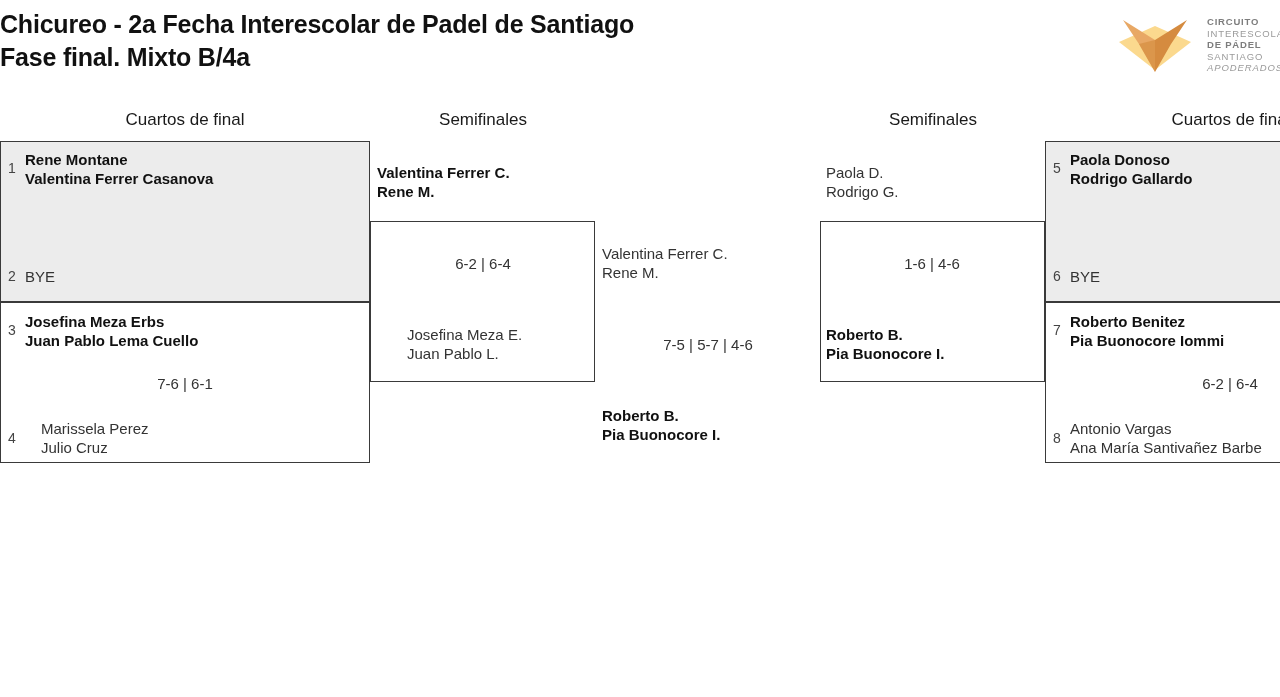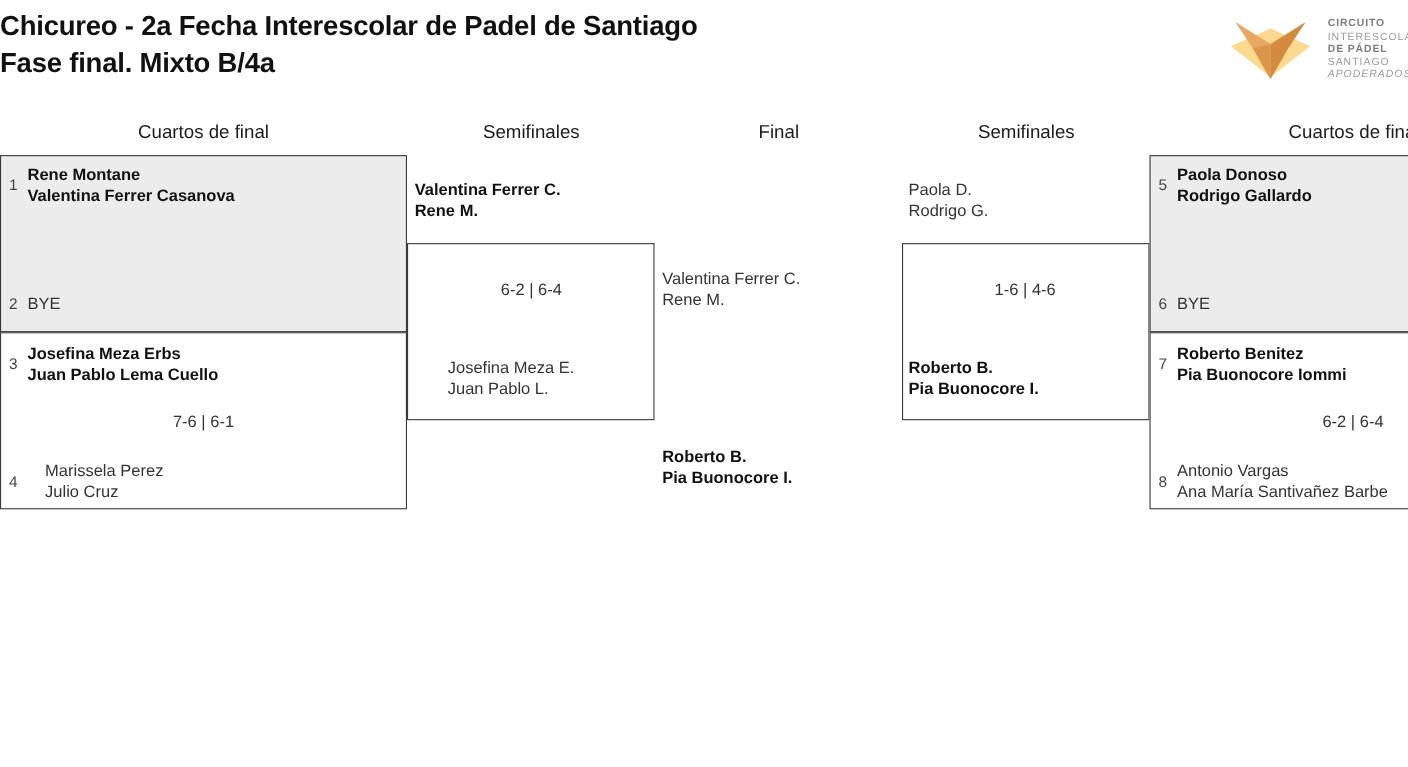--- a/index.html
+++ b/index.html
@@ -88,21 +88,20 @@
       <div class="strong">CIRCUITO</div>
       <div>INTERESCOLAR</div>
       <div class="strong">DE PÁDEL</div>
       <div>SANTIAGO</div>
       <div class="ital">APODERADOS</div>
     </div>
   </div>
 
   <div class="round-head" id="rh0" style="width: 300px; left: 35px;">Cuartos de final</div>
   <div class="round-head" id="rh1" style="width: 300px; left: 333px;">Semifinales</div>
-  <div class="round-head" id="rh2" style="width: 300px; left: 558px;">Final</div>
   <div class="round-head" id="rh3" style="width: 300px; left: 783px;">Semifinales</div>
   <div class="round-head" id="rh4" style="width: 300px; left: 1081px;">Cuartos de final</div>
 
   <div class="box shaded" style="left:0px;top:141px;width:370px;height:161px;"></div>
   <div class="box" style="left:0px;top:302px;width:370px;height:161px;"></div>
 
   <div class="seed" style="left:4px;top:160px;">1</div>
   <div class="team win" style="left:25px;top:150px;">
     <div>Rene Montane</div>
     <div>Valentina Ferrer Casanova</div>
@@ -133,20 +132,21 @@
   <div class="score" style="left:377px;top:255px;width:212px;">6-2 | 6-4</div>
   <div class="team" style="left:377px;top:325px;margin-left:30px;">
     <div>Josefina Meza E.</div>
     <div>Juan Pablo L.</div>
   </div>
 
   <div class="team" style="left:602px;top:244px;">
     <div>Valentina Ferrer C.</div>
     <div>Rene M.</div>
   </div>
+  <div class="score" style="left:602px;top:336px;width:212px;">7-5 | 5-7 | 4-6</div>
   <div class="team win right" style="left:602px;top:406px;width:212px;">
     <div>Roberto B.</div>
     <div>Pia Buonocore I.</div>
   </div>
 
   <div class="box" style="left:820px;top:221px;width:225px;height:161px;"></div>
 
   <div class="team right" style="left:826px;top:163px;width:212px;">
     <div>Paola D.</div>
     <div>Rodrigo G.</div>

